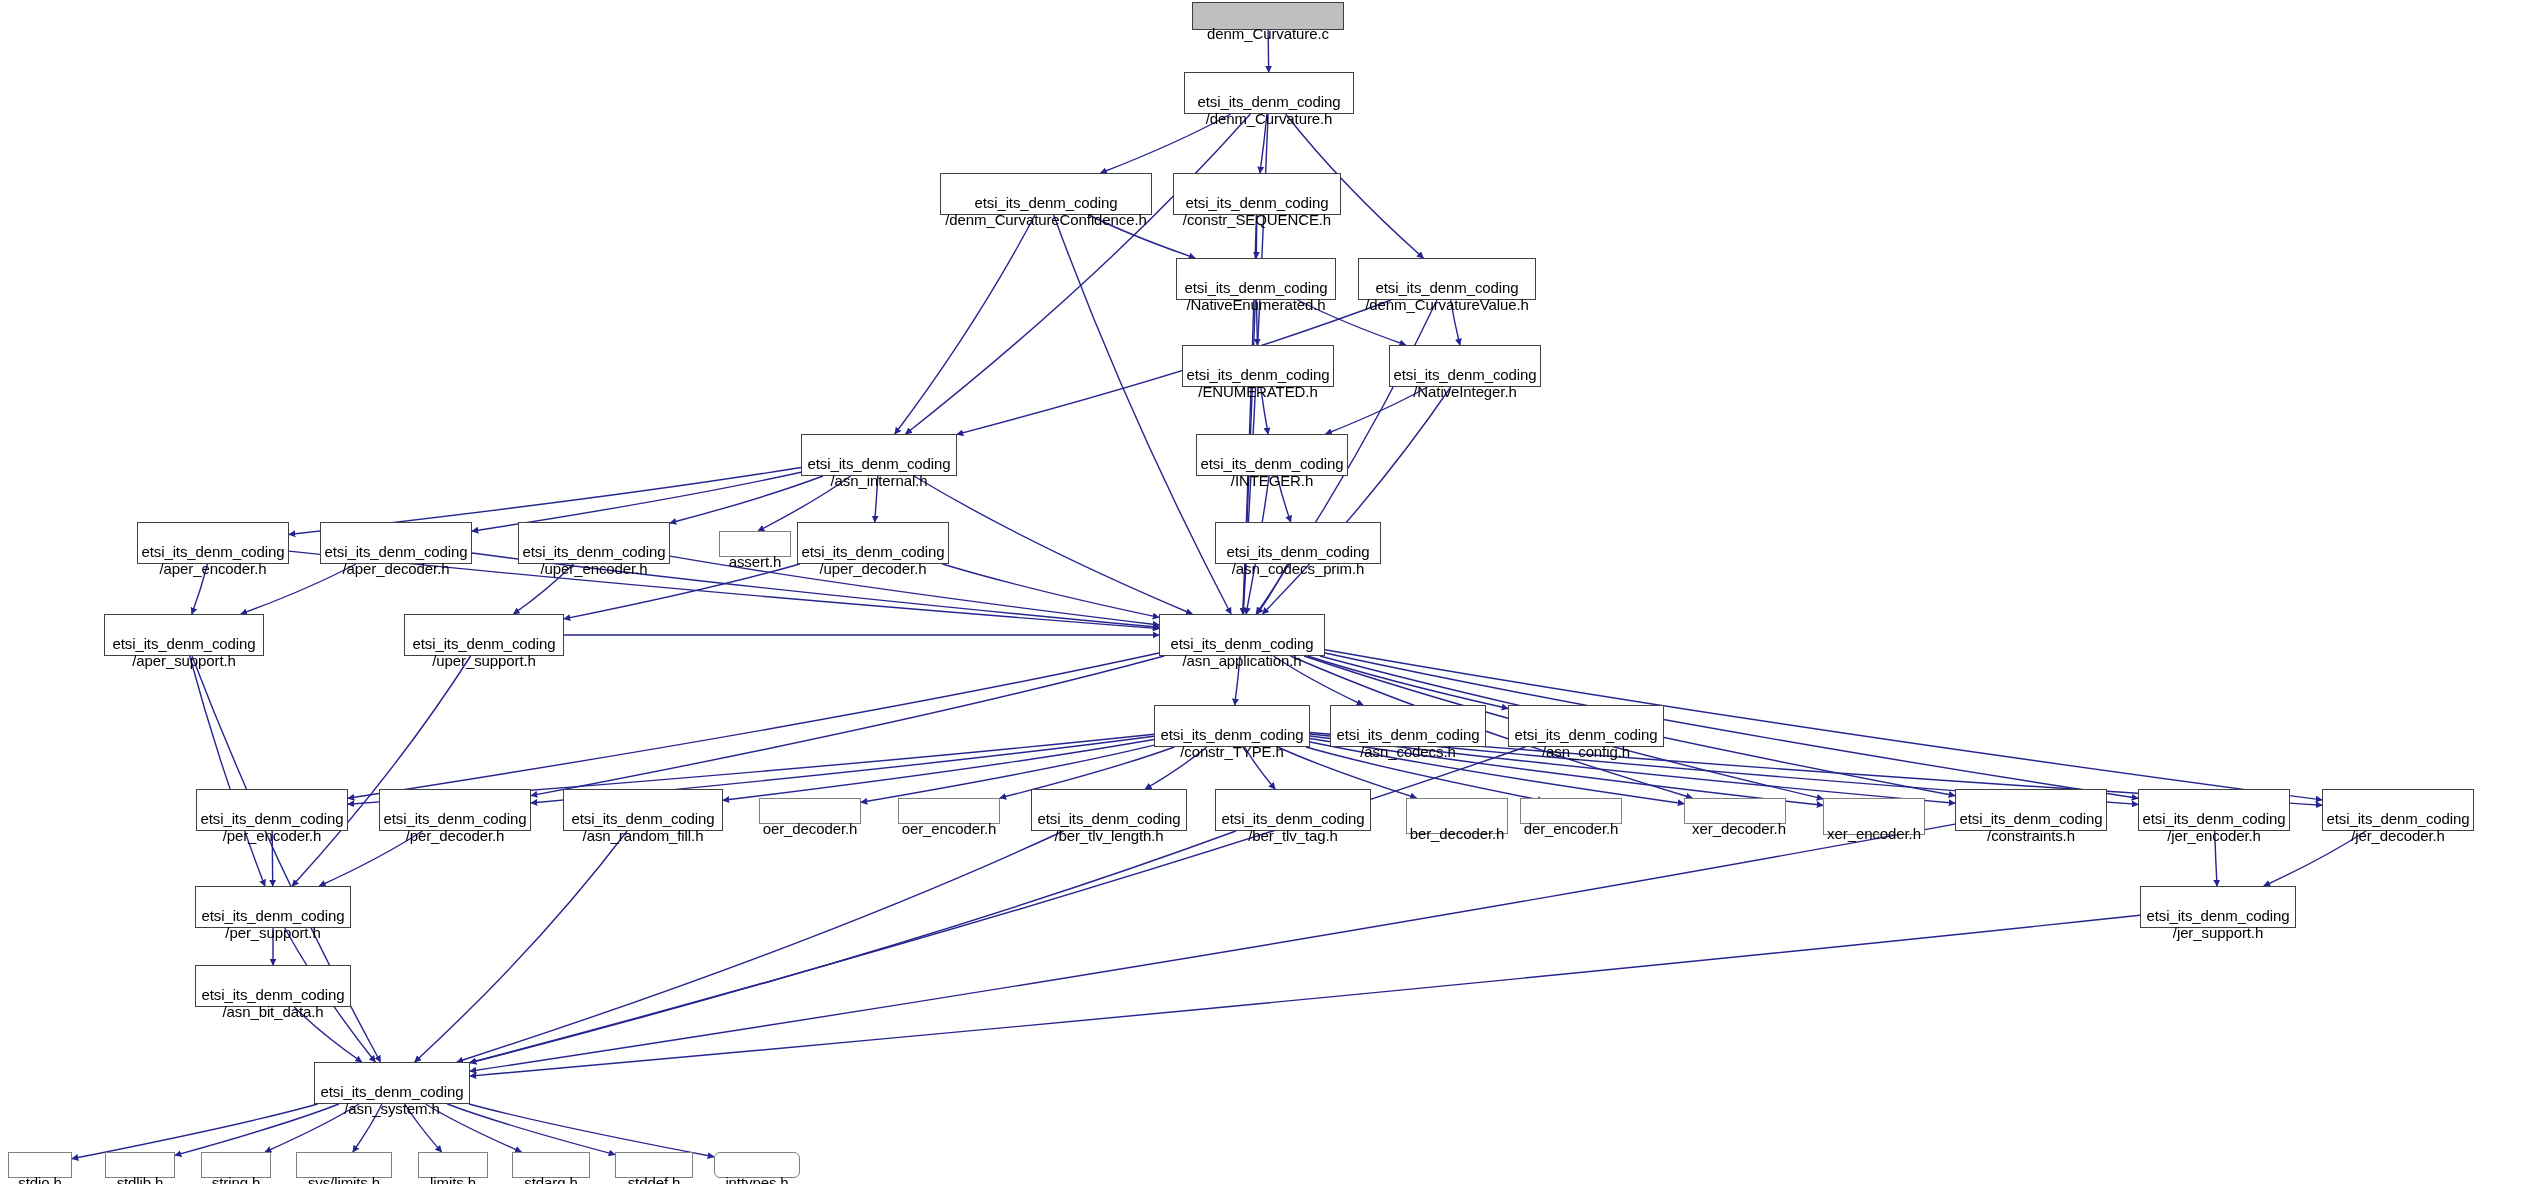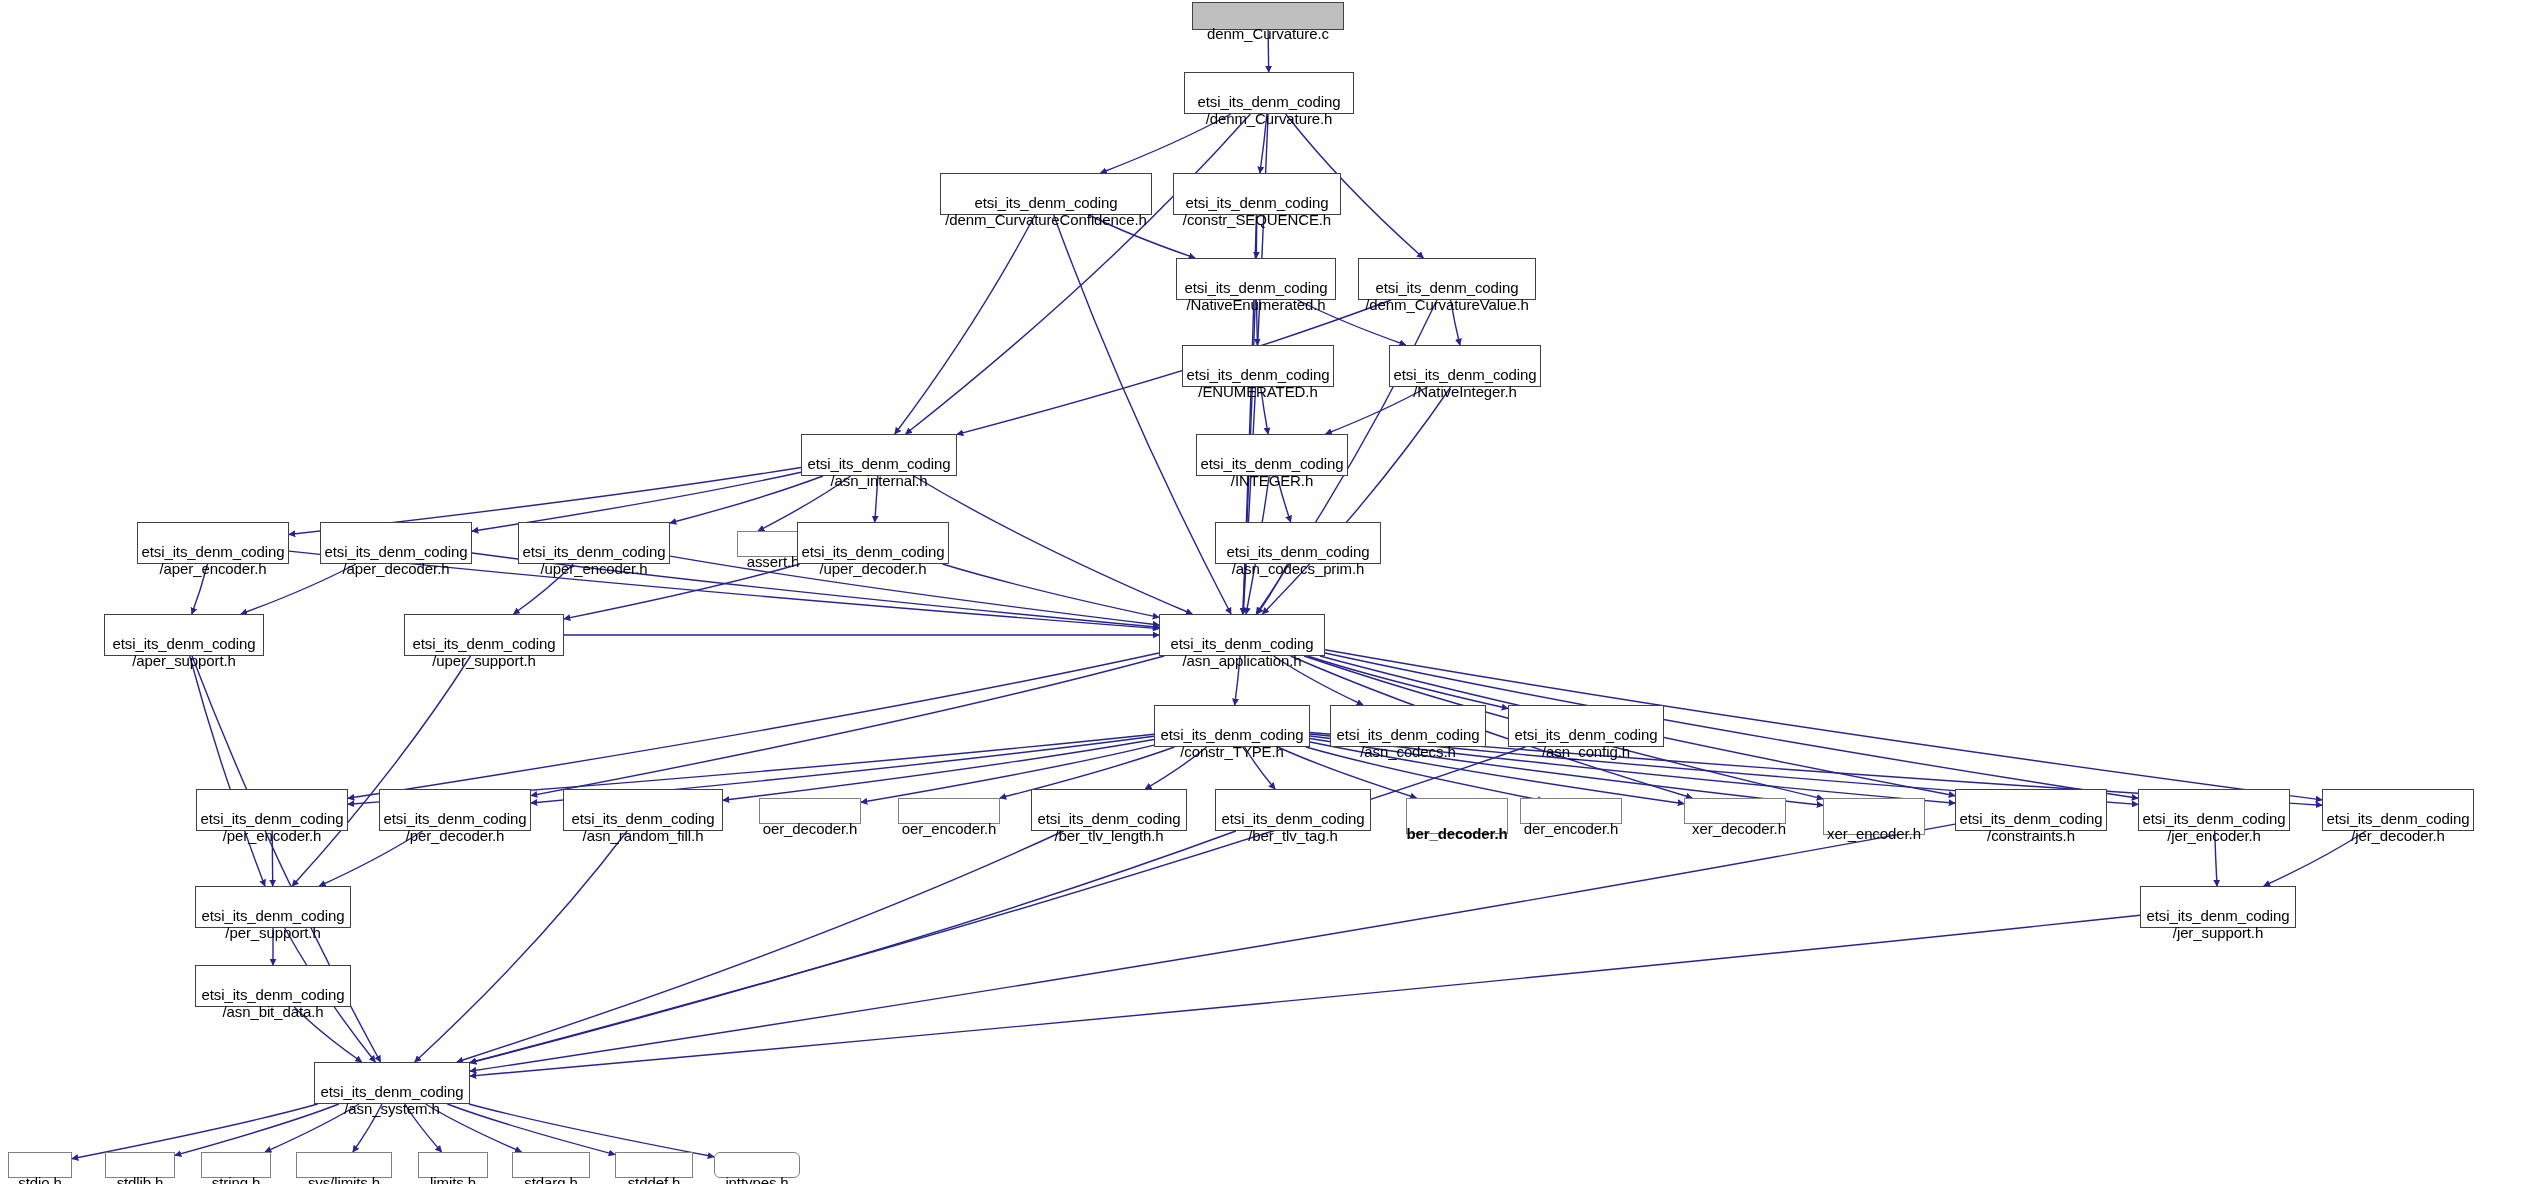--- a/index.html
+++ b/index.html
@@ -170,21 +170,21 @@
       <div class="node strong" style="left: 801px; top: 434px; width: 156px; height: 42px;"><span class="label">etsi_its_denm_coding
 /asn_internal.h</span></div>
       <div class="node strong" style="left: 1215px; top: 522px; width: 166px; height: 42px;"><span class="label">etsi_its_denm_coding
 /asn_codecs_prim.h</span></div>
       <div class="node strong" style="left: 137px; top: 522px; width: 152px; height: 42px;"><span class="label">etsi_its_denm_coding
 /aper_encoder.h</span></div>
       <div class="node strong" style="left: 320px; top: 522px; width: 152px; height: 42px;"><span class="label">etsi_its_denm_coding
 /aper_decoder.h</span></div>
       <div class="node strong" style="left: 518px; top: 522px; width: 152px; height: 42px;"><span class="label">etsi_its_denm_coding
 /uper_encoder.h</span></div>
-      <div class="node light" style="left: 737px; top: 531px; width: 72px; height: 26px;"><span class="label">assert.h</span></div>
+      <div class="node light" style="left: 719px; top: 531px; width: 72px; height: 26px;"><span class="label">assert.h</span></div>
       <div class="node strong" style="left: 797px; top: 522px; width: 152px; height: 42px;"><span class="label">etsi_its_denm_coding
 /uper_decoder.h</span></div>
       <div class="node strong" style="left: 104px; top: 614px; width: 160px; height: 42px;"><span class="label">etsi_its_denm_coding
 /aper_support.h</span></div>
       <div class="node strong" style="left: 404px; top: 614px; width: 160px; height: 42px;"><span class="label">etsi_its_denm_coding
 /uper_support.h</span></div>
       <div class="node strong" style="left: 1159px; top: 614px; width: 166px; height: 42px;"><span class="label">etsi_its_denm_coding
 /asn_application.h</span></div>
       <div class="node strong" style="left: 1154px; top: 705px; width: 156px; height: 42px;"><span class="label">etsi_its_denm_coding
 /constr_TYPE.h</span></div>
@@ -197,21 +197,21 @@
       <div class="node strong" style="left: 379px; top: 789px; width: 152px; height: 42px;"><span class="label">etsi_its_denm_coding
 /per_decoder.h</span></div>
       <div class="node strong" style="left: 563px; top: 789px; width: 160px; height: 42px;"><span class="label">etsi_its_denm_coding
 /asn_random_fill.h</span></div>
       <div class="node light" style="left: 759px; top: 798px; width: 102px; height: 26px;"><span class="label">oer_decoder.h</span></div>
       <div class="node light" style="left: 898px; top: 798px; width: 102px; height: 26px;"><span class="label">oer_encoder.h</span></div>
       <div class="node strong" style="left: 1031px; top: 789px; width: 156px; height: 42px;"><span class="label">etsi_its_denm_coding
 /ber_tlv_length.h</span></div>
       <div class="node strong" style="left: 1215px; top: 789px; width: 156px; height: 42px;"><span class="label">etsi_its_denm_coding
 /ber_tlv_tag.h</span></div>
-      <div class="node light" style="left: 1406px; top: 798px; width: 102px; height: 36px; font-weight: bold;"><span class="label">ber_decoder.h</span></div>
+      <div class="node light" style="left: 1406px; top: 798px; width: 102px; height: 36px;"><span class="label">ber_decoder.h</span></div>
       <div class="node light" style="left: 1520px; top: 798px; width: 102px; height: 26px;"><span class="label">der_encoder.h</span></div>
       <div class="node light" style="left: 1684px; top: 798px; width: 102px; height: 26px; padding-left: 8px;"><span class="label">xer_decoder.h</span></div>
       <div class="node light" style="left: 1823px; top: 798px; width: 102px; height: 37px;"><span class="label">xer_encoder.h</span></div>
       <div class="node strong" style="left: 1955px; top: 789px; width: 152px; height: 42px;"><span class="label">etsi_its_denm_coding
 /constraints.h</span></div>
       <div class="node strong" style="left: 2138px; top: 789px; width: 152px; height: 42px;"><span class="label">etsi_its_denm_coding
 /jer_encoder.h</span></div>
       <div class="node strong" style="left: 2322px; top: 789px; width: 152px; height: 42px;"><span class="label">etsi_its_denm_coding
 /jer_decoder.h</span></div>
       <div class="node strong" style="left: 195px; top: 886px; width: 156px; height: 42px;"><span class="label">etsi_its_denm_coding

